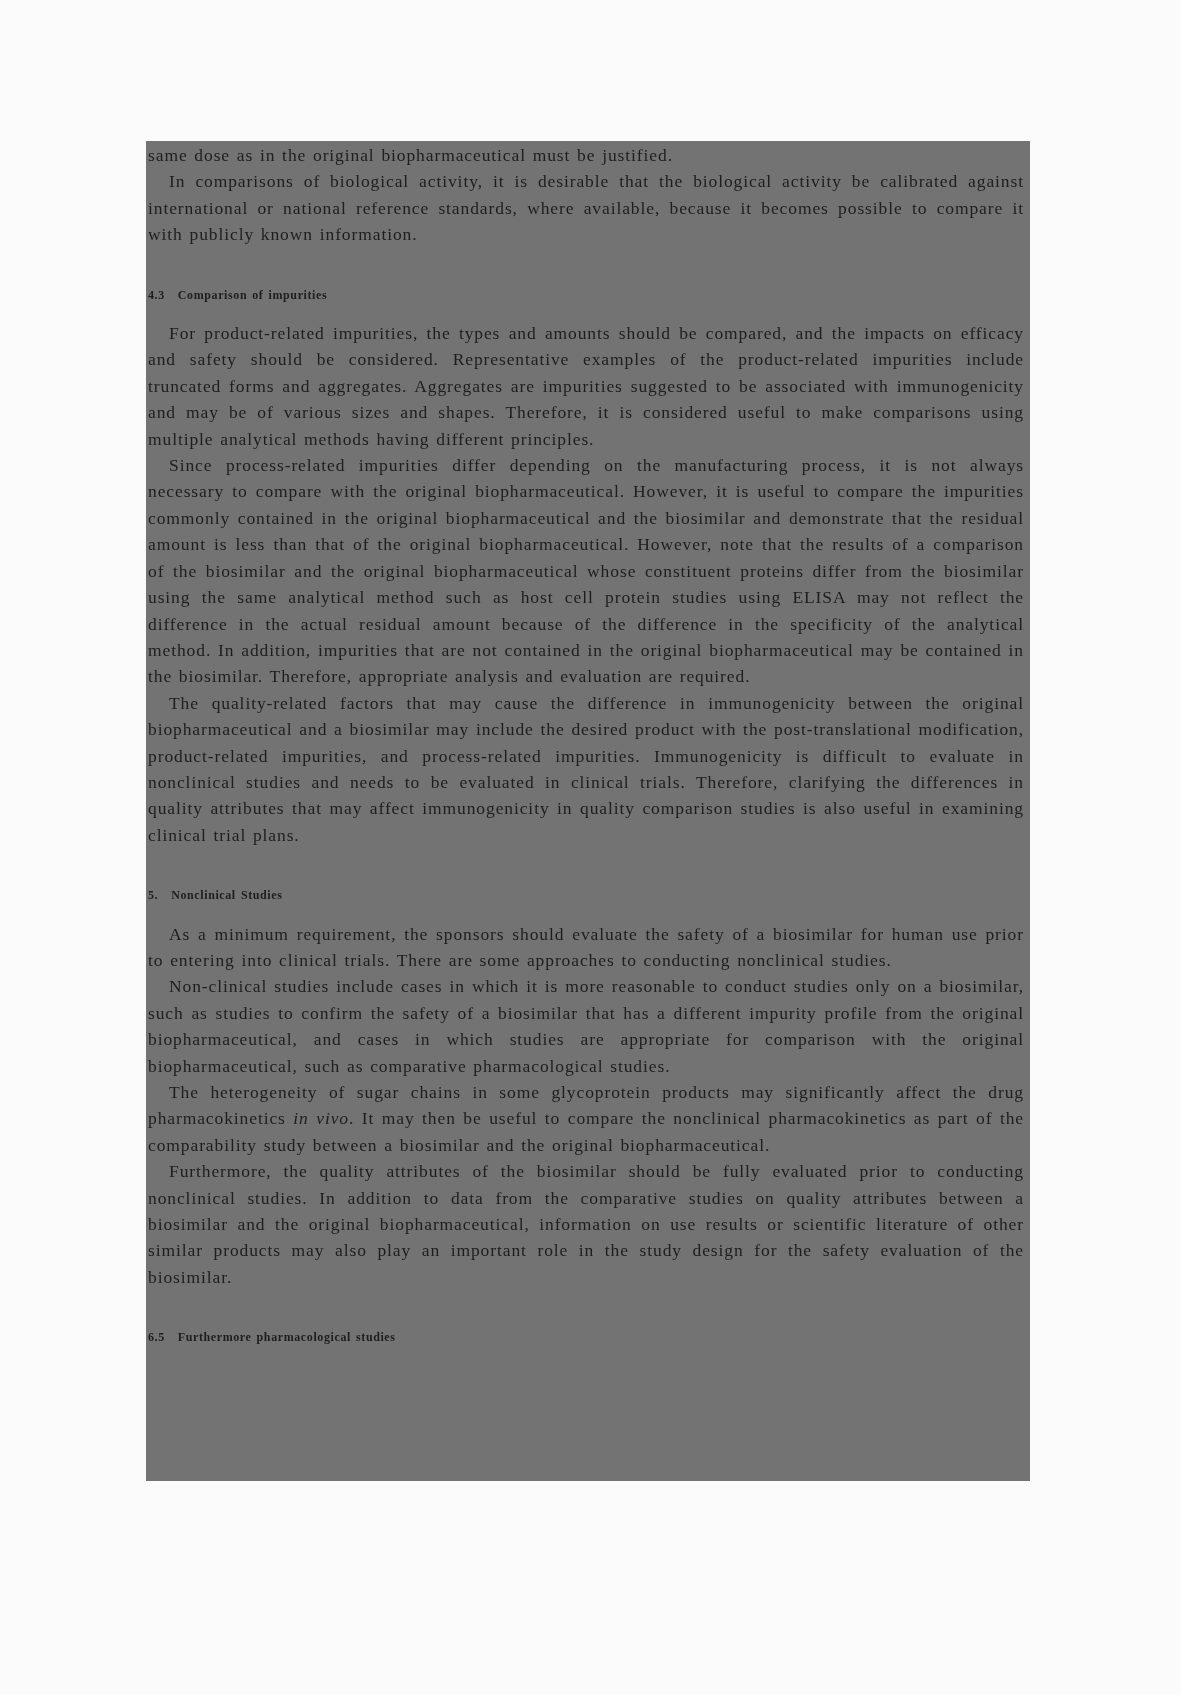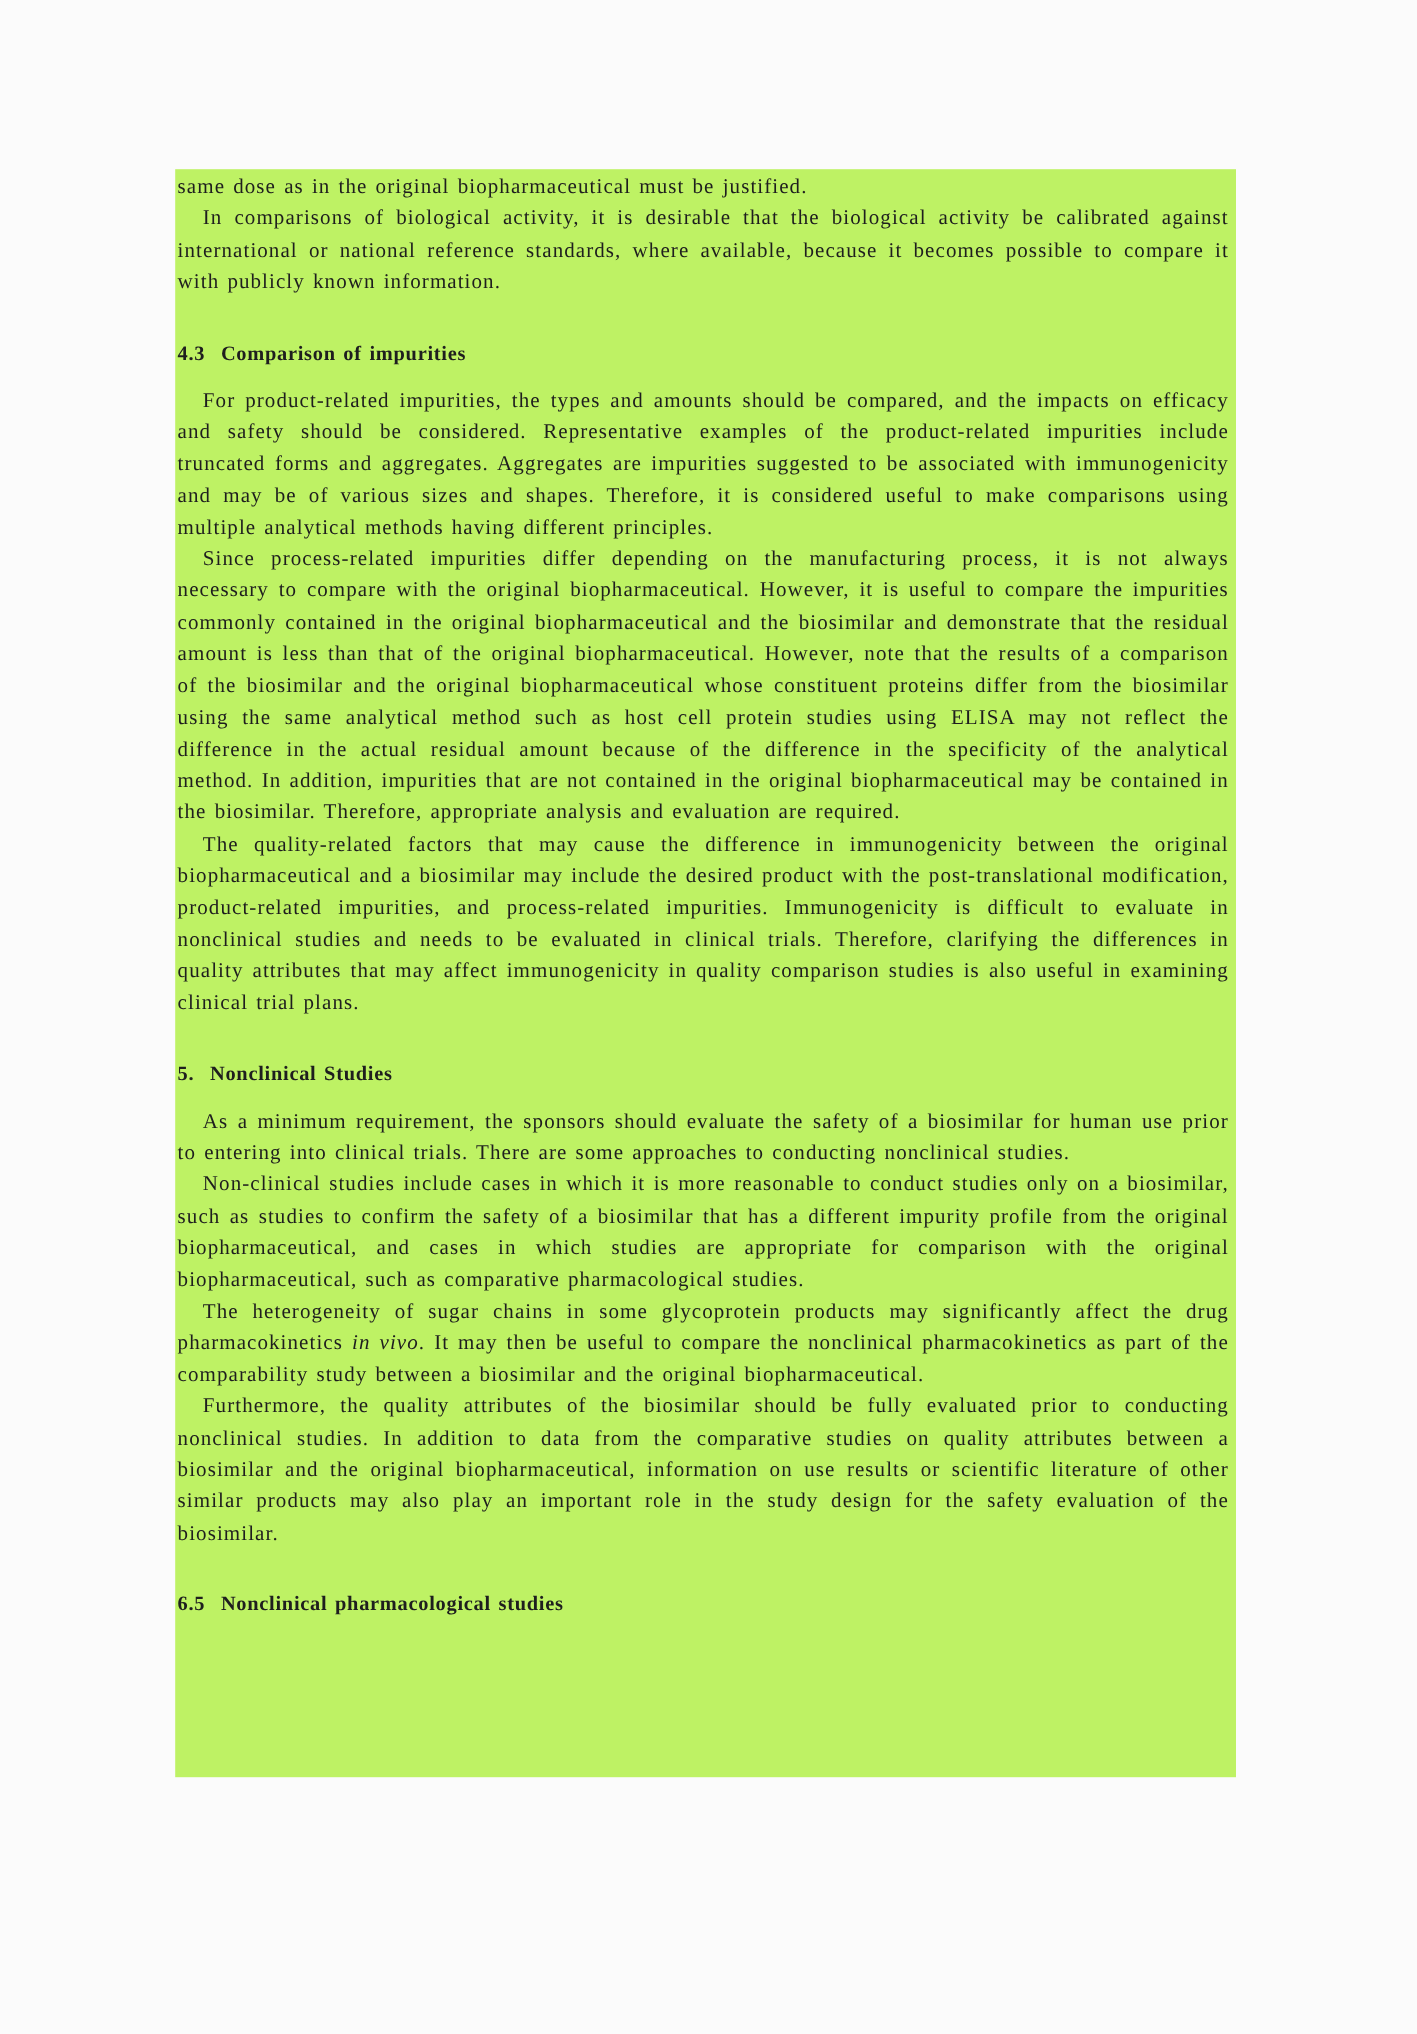--- a/index.html
+++ b/index.html
@@ -13,21 +13,21 @@
     background: #fbfbfb;
     font-family: "Liberation Serif", serif;
     overflow: hidden;
   }
   .sheet {
     position: absolute;
     left: 146px;
     top: 141px;
     width: 884px;
     height: 1340px;
-    background: #bef264;
+    background: #737373;
   }
   .doc {
     position: absolute;
     left: 2px;
     top: 1px;
     width: 876px;
     color: #1e1e1e;
     font-size: 17.5px;
     line-height: 26.4px;
     text-align: justify;
@@ -36,21 +36,21 @@
   }
   .doc p {
     margin: 0;
     padding: 0;
   }
   .doc p.indent {
     text-indent: 21px;
   }
   .heading {
     font-weight: bold;
-    font-size: 17px;
+    font-size: 12px;
     line-height: 26.4px;
     margin: 34px 0 12px 0;
     text-align: left;
     letter-spacing: 0.6px;
   }
   .heading .hnum {
     margin-right: 13px;
   }
   .doc i {
   }
@@ -64,15 +64,15 @@
       <p class="indent"><span>In comparisons of biological activity, it is desirable that the biological activity be calibrated against international or national reference standards, where available, because it becomes possible to compare it with publicly known information.</span></p>
       <div class="heading"><span class="hnum">4.3</span><span>Comparison of impurities</span></div>
       <p class="indent"><span>For product-related impurities, the types and amounts should be compared, and the impacts on efficacy and safety should be considered. Representative examples of the product-related impurities include truncated forms and aggregates. Aggregates are impurities suggested to be associated with immunogenicity and may be of various sizes and shapes. Therefore, it is considered useful to make comparisons using multiple analytical methods having different principles.</span></p>
       <p class="indent"><span>Since process-related impurities differ depending on the manufacturing process, it is not always necessary to compare with the original biopharmaceutical. However, it is useful to compare the impurities commonly contained in the original biopharmaceutical and the biosimilar and demonstrate that the residual amount is less than that of the original biopharmaceutical. However, note that the results of a comparison of the biosimilar and the original biopharmaceutical whose constituent proteins differ from the biosimilar using the same analytical method such as host cell protein studies using ELISA may not reflect the difference in the actual residual amount because of the difference in the specificity of the analytical method. In addition, impurities that are not contained in the original biopharmaceutical may be contained in the biosimilar. Therefore, appropriate analysis and evaluation are required.</span></p>
       <p class="indent"><span>The quality-related factors that may cause the difference in immunogenicity between the original biopharmaceutical and a biosimilar may include the desired product with the post-translational modification, product-related impurities, and process-related impurities. Immunogenicity is difficult to evaluate in nonclinical studies and needs to be evaluated in clinical trials. Therefore, clarifying the differences in quality attributes that may affect immunogenicity in quality comparison studies is also useful in examining clinical trial plans.</span></p>
       <div class="heading"><span class="hnum">5.</span><span>Nonclinical Studies</span></div>
       <p class="indent"><span>As a minimum requirement, the sponsors should evaluate the safety of a biosimilar for human use prior to entering into clinical trials. There are some approaches to conducting nonclinical studies.</span></p>
       <p class="indent"><span>Non-clinical studies include cases in which it is more reasonable to conduct studies only on a biosimilar, such as studies to confirm the safety of a biosimilar that has a different impurity profile from the original biopharmaceutical, and cases in which studies are appropriate for comparison with the original biopharmaceutical, such as comparative pharmacological studies.</span></p>
       <p class="indent"><span>The heterogeneity of sugar chains in some glycoprotein products may significantly affect the drug pharmacokinetics </span><i>in vivo</i><span>. It may then be useful to compare the nonclinical pharmacokinetics as part of the comparability study between a biosimilar and the original biopharmaceutical.</span></p>
       <p class="indent"><span>Furthermore, the quality attributes of the biosimilar should be fully evaluated prior to conducting nonclinical studies. In addition to data from the comparative studies on quality attributes between a biosimilar and the original biopharmaceutical, information on use results or scientific literature of other similar products may also play an important role in the study design for the safety evaluation of the biosimilar.</span></p>
-      <div class="heading"><span class="hnum">6.5</span><span>Nonclinical pharmacological studies</span></div>
+      <div class="heading"><span class="hnum">6.5</span><span>Furthermore pharmacological studies</span></div>
     </div>
 </div>
 
 </body></html>

